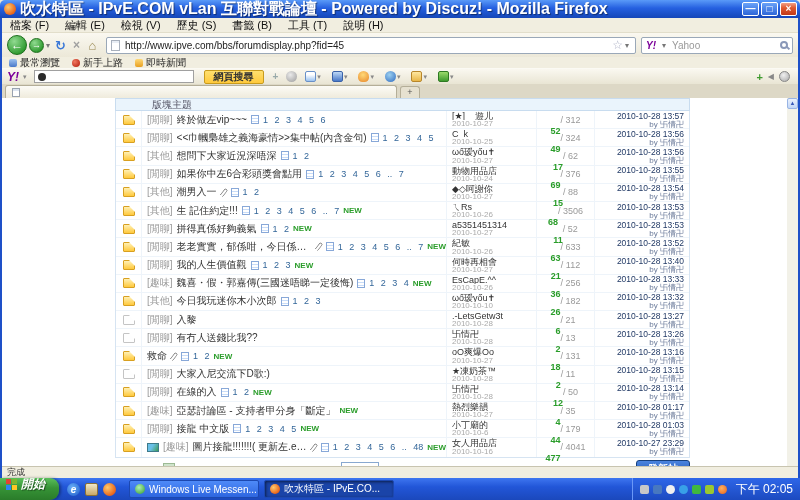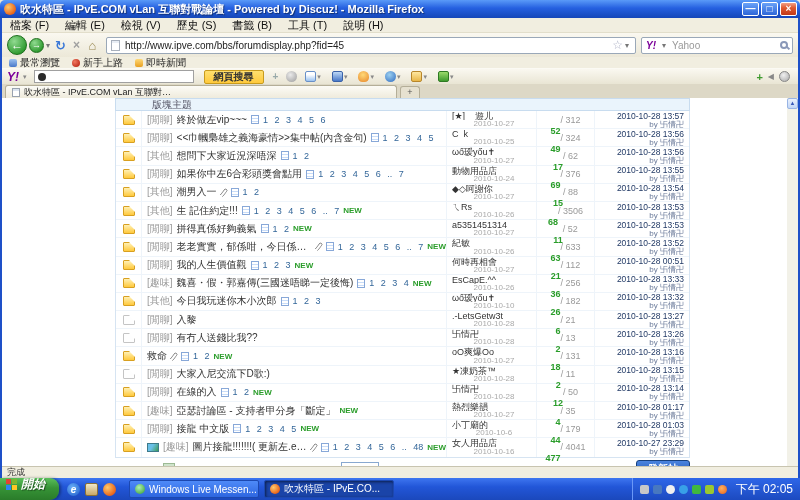--- a/index.html
+++ b/index.html
@@ -5,21 +5,21 @@
   * { margin:0; padding:0; box-sizing:border-box; font-family:"Liberation Sans","DejaVu Sans",sans-serif; }
   html,body { width:800px; height:500px; overflow:hidden; }
   body { position:relative; background:#ECE9D8; }
   a { text-decoration:none; cursor:pointer; }
 
   
   .titlebar{position:absolute;top:0;left:0;right:0;height:18px;
     background:linear-gradient(#5A9AF8,#2560E0 45%,#1547B8);
     border-radius:5px 5px 0 0;display:flex;align-items:center;padding:0 3px;color:#fff;}
   .fficon{width:12px;height:12px;border-radius:50%;background:radial-gradient(circle at 35% 35%,#FFC96B,#E8641A 70%);margin:0 4px 0 1px;flex:none;}
-  .wtitle{font-size:11px;font-weight:bold;text-shadow:1px 1px 1px rgba(0,0,0,.45);white-space:nowrap;overflow:hidden;flex:1;}
+  .wtitle{font-size:16px;font-weight:bold;text-shadow:1px 1px 1px rgba(0,0,0,.45);white-space:nowrap;overflow:hidden;flex:1;}
   .winbtns{display:flex;gap:2px;flex:none;}
   .winbtn{width:17px;height:14px;border:1px solid #fff;border-radius:2px;
     background:linear-gradient(#6AA2F8,#2E66D8);color:#fff;font-size:10px;line-height:12px;text-align:center;font-weight:bold;}
   .winbtn.close{background:linear-gradient(#F0A088,#E05A30 40%,#C03818);}
 
   .winedge{position:absolute;top:18px;bottom:22px;left:0;width:2px;background:#1E50C8;}
   .winedge.right{left:auto;right:0;}
 
   
   .menubar{position:absolute;top:18px;height:15px;left:2px;right:2px;background:#F1EEE0;
@@ -121,21 +121,21 @@
   .imgico{width:12px;height:9px;background:linear-gradient(120deg,#6AC0E8 40%,#3E9A58);border:1px solid #3E7A8A;display:none;flex:none;}
   .cat{color:#999;flex:none;}
   .ttl{color:#333;overflow:hidden;text-overflow:ellipsis;}
   .clip{width:4px;height:9px;border:1px solid #8A8A8A;border-radius:3px 3px 1px 1px;border-bottom:none;transform:rotate(38deg);flex:none;margin:0 1px;}
   .pgico{width:8px;height:9px;background:linear-gradient(#fff 2px,#C8DCF8 2px,#C8DCF8 3px,#fff 3px,#fff 5px,#C8DCF8 5px,#C8DCF8 6px,#fff 6px);
     border:1px solid #88A8D8;flex:none;}
   .pages{color:#369;font-size:9px;word-spacing:4px;flex:none;}
   .newbadge{color:#2A9D2A;font-size:8px;font-weight:bold;flex:none;}
   .c-author{width:90px;border-left:1px solid #EEF4FA;padding-left:5px;display:flex;flex-direction:column;justify-content:center;overflow:hidden;flex:none;}
   .aname{font-size:9px;color:#333;line-height:10px;white-space:nowrap;overflow:hidden;}
-  .adate{font-size:8px;color:#AAA;line-height:8px;text-align:center;}
+  .adate{font-size:8px;color:#AAA;line-height:8px;}
   .c-replies{width:58px;border-left:1px solid #EEF4FA;display:flex;align-items:center;justify-content:center;font-size:9px;flex:none;}
   .rep{color:#2A9D2A;font-weight:bold;margin-top:22px;}
   .views{color:#999;}
   .c-last{width:95px;border-left:1px solid #EEF4FA;padding-right:5px;display:flex;flex-direction:column;align-items:flex-end;justify-content:center;flex:none;}
   .ldate{font-size:8.5px;color:#223A66;line-height:10px;white-space:nowrap;}
   .lby{font-size:8px;color:#6A7A9A;line-height:8px;}
 
   
   .pagerow{margin-top:3px;display:flex;align-items:center;gap:8px;font-size:9px;color:#555;padding-left:10px;position:relative;height:16px;}
   .ptotal{color:#999;letter-spacing:1px;}
@@ -283,21 +283,20 @@
   <span class="yright">
     <span class="yplus">+</span>
     <span class="yprev">◀</span>
     <span class="ygear"></span>
   </span>
 </div>
 
 <div class="tabbar">
   <span class="tab">
     <span class="tabico"></span>
-    <span class="tabtitle">吹水特區 - IPvE.COM vLan 互聯對…</span>
   </span>
   <span class="newtab">+</span>
 </div>
 
 <div class="content">
   <div class="forum">
     <div class="fheader">
       <span class="fh-label">版塊主題</span>
     </div>
     <div class="fbody">
@@ -532,21 +531,21 @@
     </div>
     <div class="c-author">
       <a class="aname">何時再相會</a>
       <span class="adate">2010-10-27</span>
     </div>
     <div class="c-replies">
       <span class="rep">21</span>
             <span class="views"> / 112</span>
     </div>
     <div class="c-last">
-      <a class="ldate">2010-10-28 00:51</a>
+      <a class="ldate">2010-10-28 13:40</a>
       <span class="lby">by 卐情卍</span>
     </div>
   </div>
 
   <div class="trow">
     <div class="c-icon">
             <span class="folder hot"></span>
           </div>
     <div class="c-title">
 

